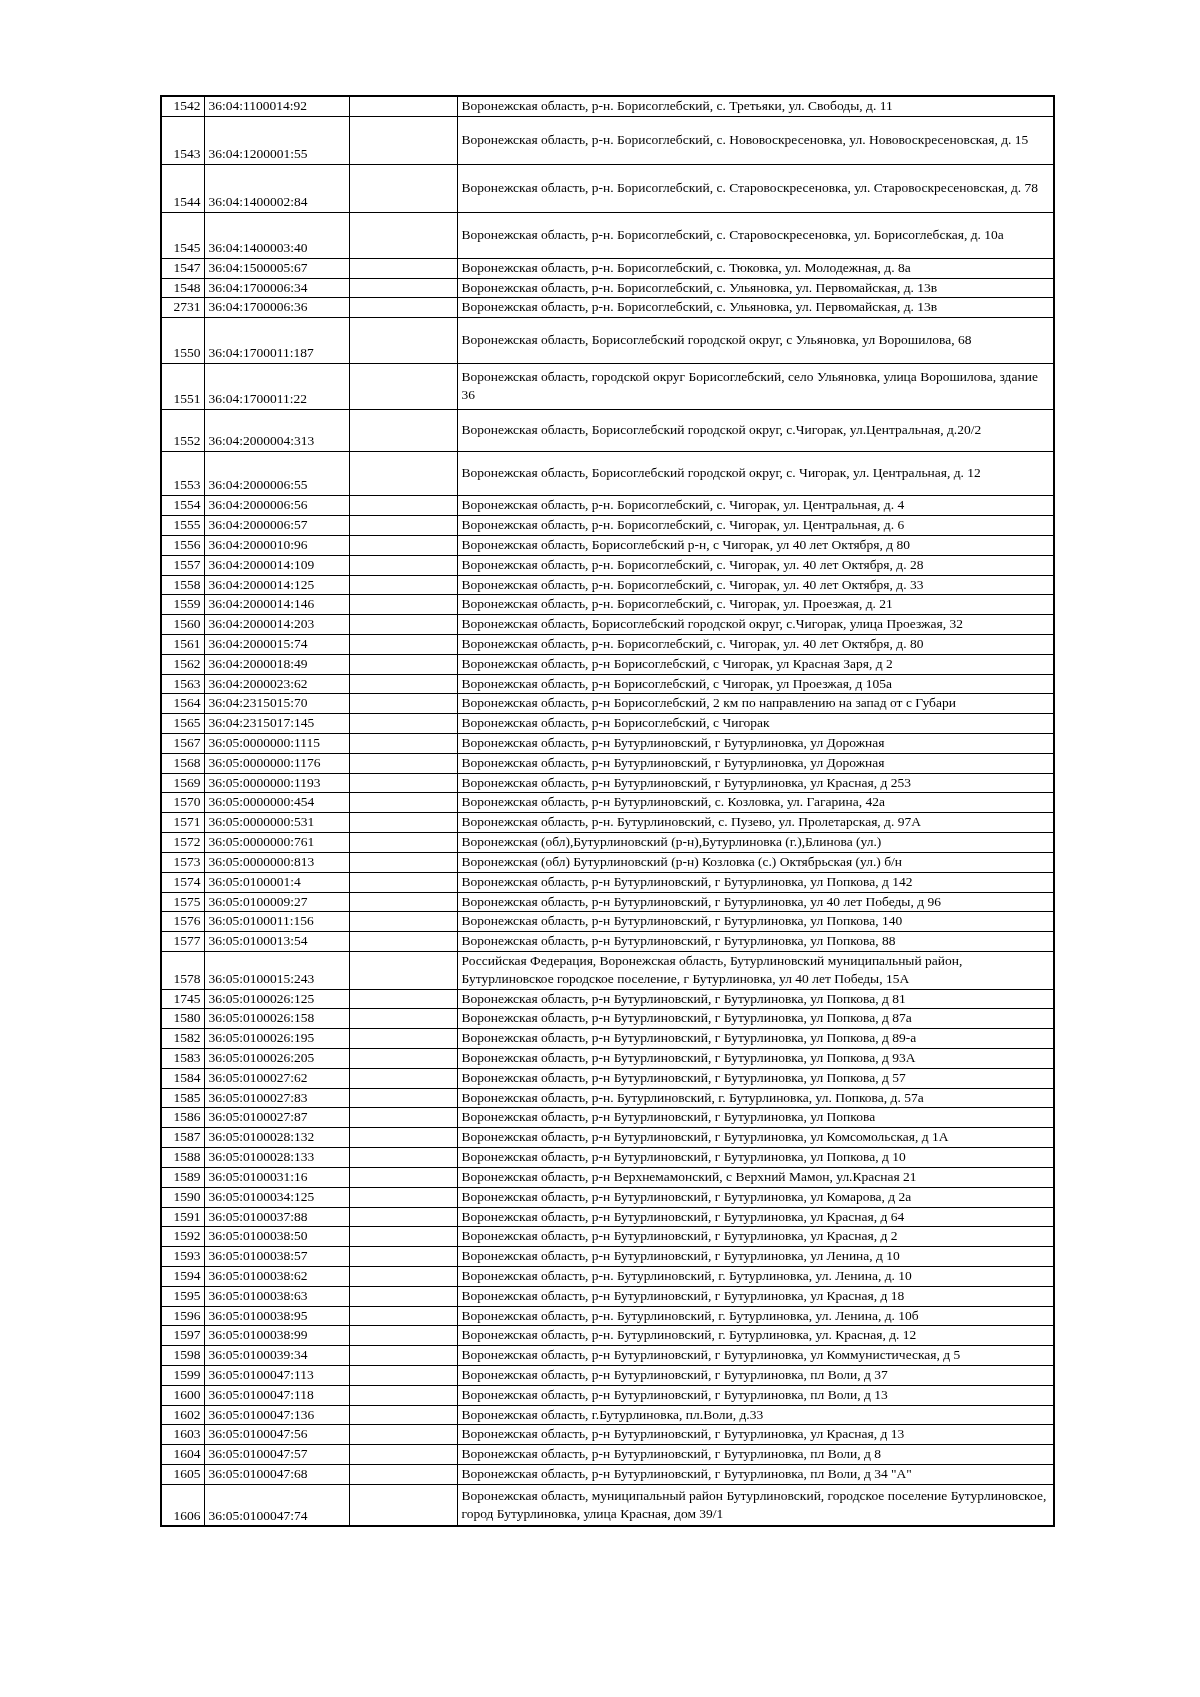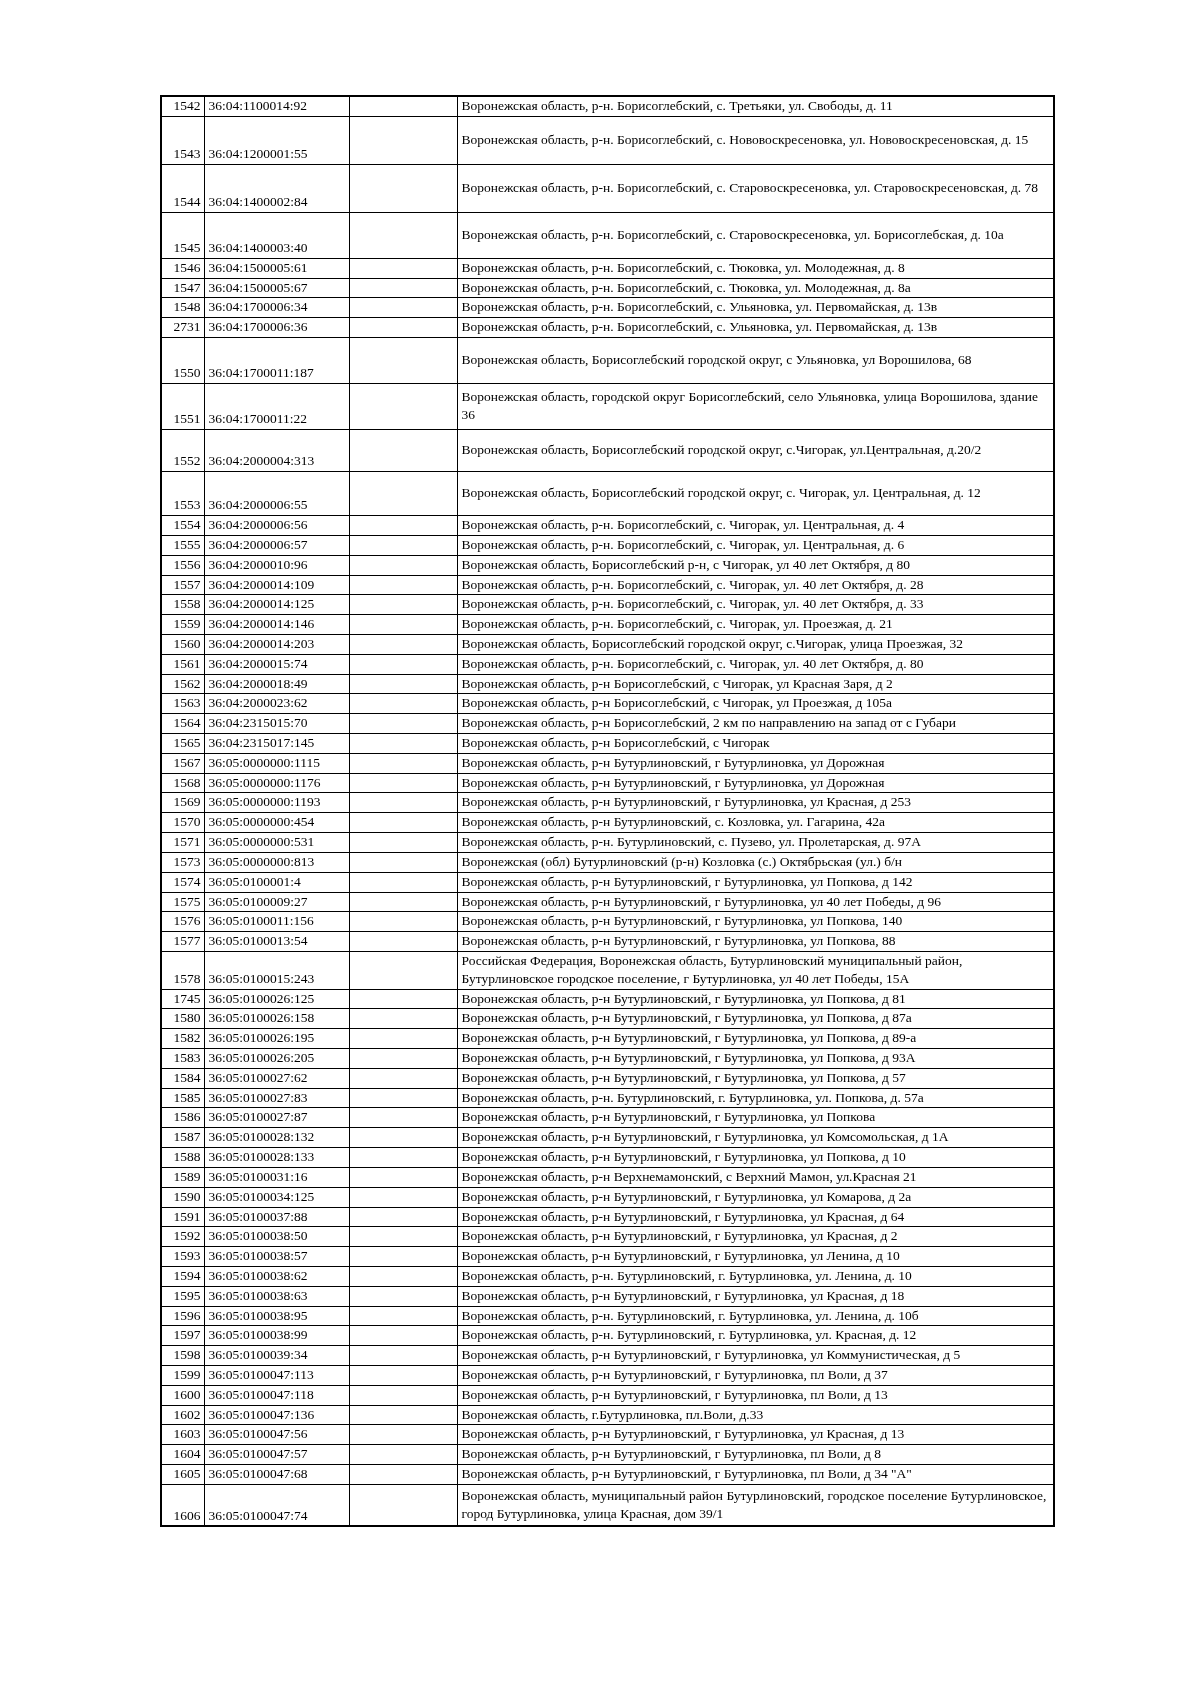--- a/index.html
+++ b/index.html
@@ -68,26 +68,20 @@
           <td class="emp"></td>
           <td class="adr">Воронежская область, р-н. Борисоглебский, с. Старовоскресеновка, ул. Старовоскресеновская, д. 78</td>
         </tr>
         <tr class="row" style="height: 46px;">
           <td class="no">1545</td>
           <td class="cad">36:04:1400003:40</td>
           <td class="emp"></td>
           <td class="adr">Воронежская область, р-н. Борисоглебский, с. Старовоскресеновка, ул. Борисоглебская, д. 10а</td>
         </tr>
         <tr class="row">
-          <td class="no">1546</td>
-          <td class="cad">36:04:1500005:61</td>
-          <td class="emp"></td>
-          <td class="adr">Воронежская область, р-н. Борисоглебский, с. Тюковка, ул. Молодежная, д. 8</td>
-        </tr>
-        <tr class="row">
           <td class="no">1547</td>
           <td class="cad">36:04:1500005:67</td>
           <td class="emp"></td>
           <td class="adr">Воронежская область, р-н. Борисоглебский, с. Тюковка, ул. Молодежная, д. 8а</td>
         </tr>
         <tr class="row">
           <td class="no">1548</td>
           <td class="cad">36:04:1700006:34</td>
           <td class="emp"></td>
           <td class="adr">Воронежская область, р-н. Борисоглебский, с. Ульяновка, ул. Первомайская, д. 13в</td>
@@ -216,20 +210,26 @@
           <td class="no">1570</td>
           <td class="cad">36:05:0000000:454</td>
           <td class="emp"></td>
           <td class="adr">Воронежская область, р-н Бутурлиновский, с. Козловка, ул. Гагарина, 42а</td>
         </tr>
         <tr class="row">
           <td class="no">1571</td>
           <td class="cad">36:05:0000000:531</td>
           <td class="emp"></td>
           <td class="adr">Воронежская область, р-н. Бутурлиновский, с. Пузево, ул. Пролетарская, д. 97А</td>
+        </tr>
+        <tr class="row">
+          <td class="no">1572</td>
+          <td class="cad">36:05:0000000:761</td>
+          <td class="emp"></td>
+          <td class="adr">Воронежская (обл),Бутурлиновский (р-н),Бутурлиновка (г.),Блинова (ул.)</td>
         </tr>
         <tr class="row">
           <td class="no">1573</td>
           <td class="cad">36:05:0000000:813</td>
           <td class="emp"></td>
           <td class="adr">Воронежская (обл) Бутурлиновский (р-н) Козловка (с.) Октябрьская (ул.) б/н</td>
         </tr>
         <tr class="row">
           <td class="no">1574</td>
           <td class="cad">36:05:0100001:4</td>

